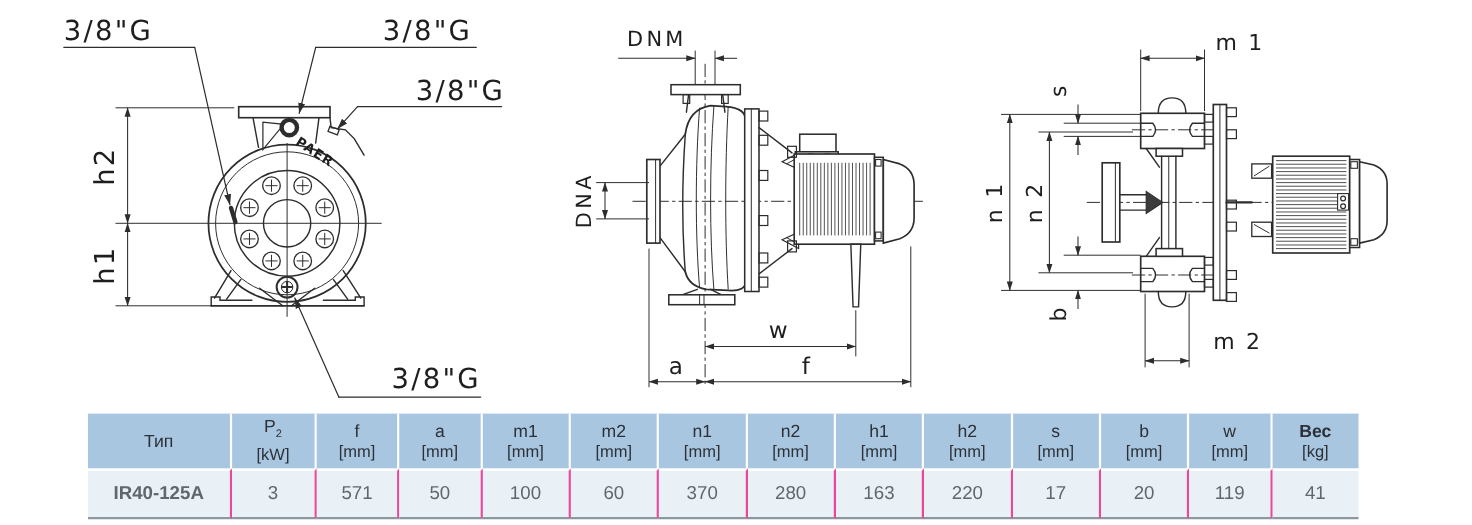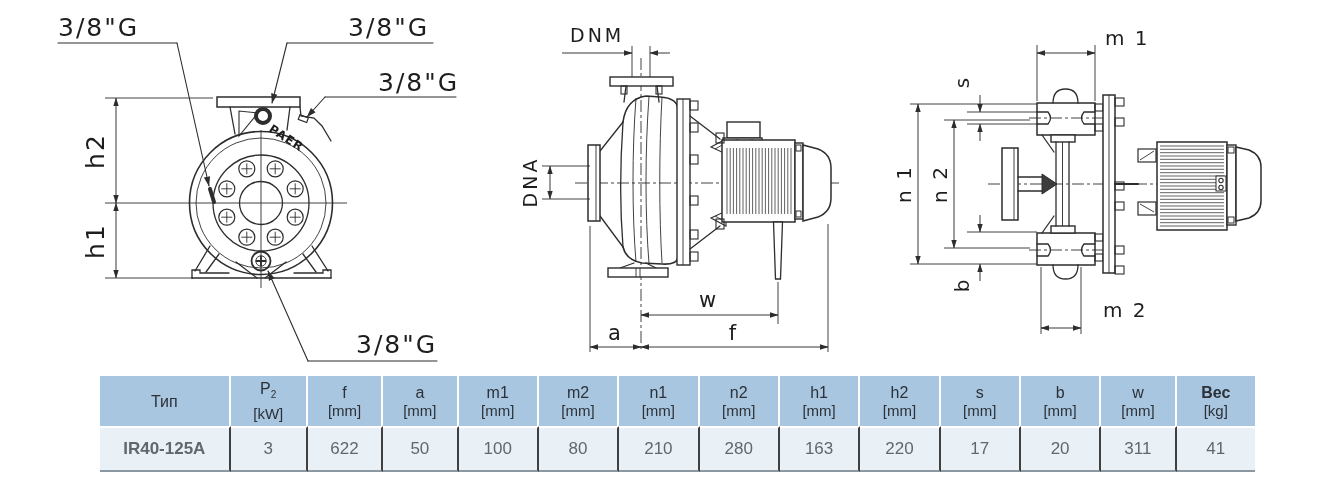--- a/index.html
+++ b/index.html
@@ -13,26 +13,26 @@
   .thin{stroke:#2d2d2d;fill:none;stroke-width:0.9;}
   .dim{stroke:#2d2d2d;fill:none;stroke-width:0.95;}
   .cl{stroke:#2d2d2d;fill:none;stroke-width:0.9;stroke-dasharray:12 3 3 3;}
   .fin{stroke:#2d2d2d;fill:none;stroke-width:0.75;}
   .biglab{font-size:25px;letter-spacing:2px;}
   .midlab{font-size:21px;letter-spacing:1px;}
   .dimlab{font-size:20px;letter-spacing:2px;}
   .dnlab{font-size:19px;letter-spacing:3px;}
 
   
-  .dimtable{position:absolute;left:100px;top:376px;width:1155px;border-collapse:separate;border-spacing:0;table-layout:fixed;}
+  .dimtable{position:absolute;left:80px;top:376px;width:1155px;border-collapse:separate;border-spacing:0;table-layout:fixed;}
   .dimtable th{background:#a9c6e1;height:50px;vertical-align:middle;text-align:center;
       font-weight:400;color:#2b3137;border-right:2px solid #fff;padding:0;}
   .dimtable th:last-child{border-right:none;text-align:center;}
   .dimtable td{background:#e9f1f6;height:42px;vertical-align:middle;text-align:center;
-      font-size:17px;color:#60676e;border-right:2px solid #404040;border-top:2px solid #fff;
+      font-size:17px;color:#60676e;border-right:2px solid #ec4899;border-top:2px solid #fff;
       border-bottom:2px solid #8b98a2;padding:0;}
   .dimtable td:last-child{border-right:none;margin-left:32px;}
   .hname{font-size:16px;line-height:19px;}
   .hname sub{font-size:10px;}
   .hunit{font-size:15px;line-height:18px;}
   .hunit:empty{display:none;}
   .model-cell{font-weight:700;font-size:17px;color:#33383d;}
   .w-bold{font-weight:700;}
 </style>
 </head>
@@ -373,28 +373,28 @@
             <div class="hunit">[mm]</div>
           </th>
       <th>
             <div class="hname w-bold">Вес</div>
             <div class="hunit">[kg]</div>
           </th>
     </tr>
     <tr>
       <td class="model-cell">IR40-125A</td>
       <td>3</td>
-      <td>622</td>
+      <td>571</td>
       <td>50</td>
       <td>100</td>
-      <td>80</td>
-      <td>210</td>
+      <td>60</td>
+      <td>370</td>
       <td>280</td>
       <td>163</td>
       <td>220</td>
       <td>17</td>
       <td>20</td>
-      <td>311</td>
+      <td>119</td>
       <td>41</td>
     </tr>
   </tbody>
     </table>
 </div>
 
 </body></html>

